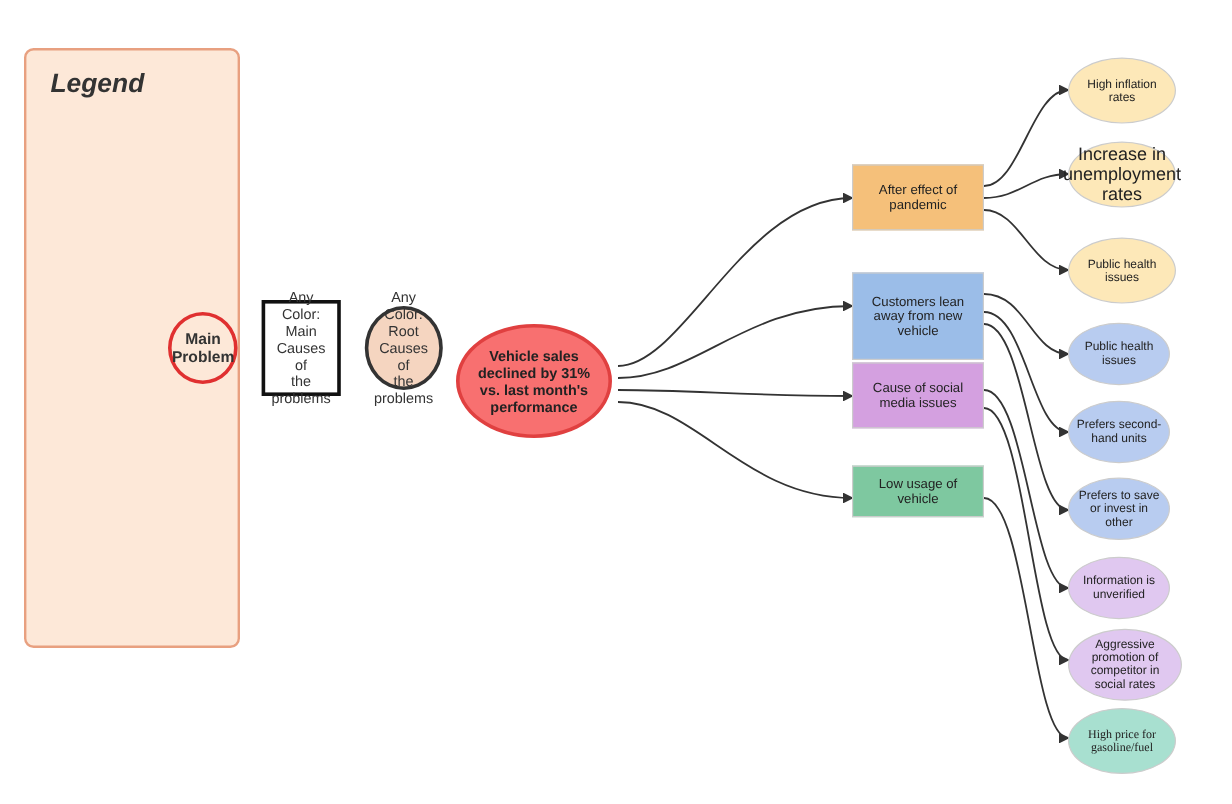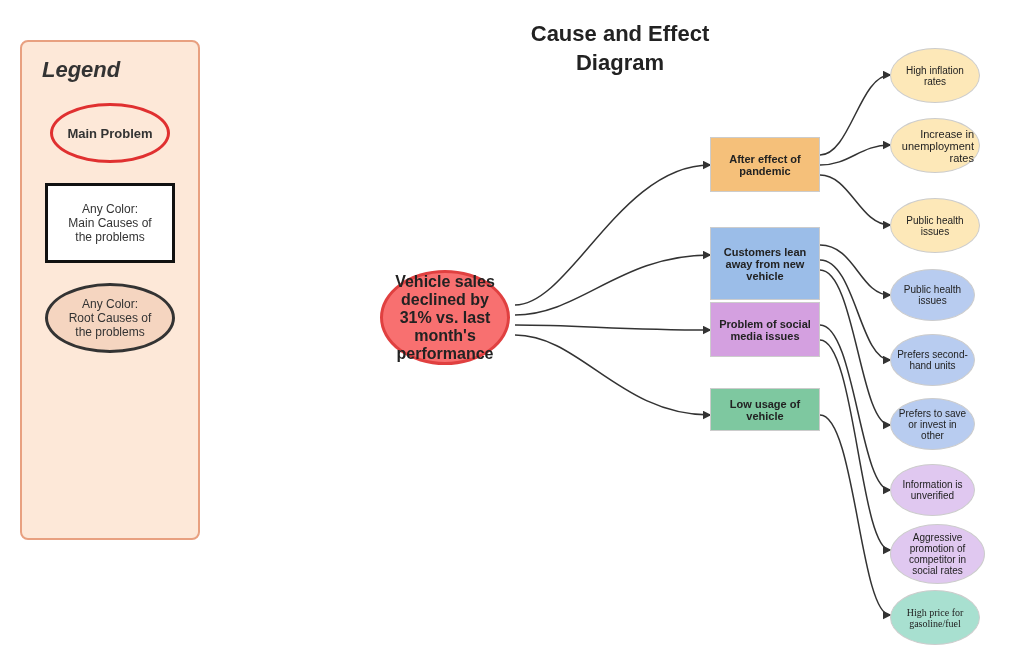--- a/index.html
+++ b/index.html
@@ -15,21 +15,21 @@
     .legend-box {
       position: absolute;
       left: 20px;
       top: 40px;
       width: 180px;
       height: 500px;
       border: 2px solid #e8a080;
       border-radius: 8px;
       background: #fde8d8;
       display: flex;
-      flex-direction: column;
+      flex-direction: row;
       align-items: center;
       padding: 15px 10px;
       gap: 20px;
     }
 
     .legend-title {
       font-size: 22px;
       font-weight: bold;
       font-style: italic;
       color: #333;
@@ -110,36 +110,35 @@
       position: absolute;
       width: 130px;
       height: 95px;
       border-radius: 50%;
       border: 3px solid #e04040;
       background: #f87070;
       display: flex;
       align-items: center;
       justify-content: flex-end;
       text-align: center;
-      font-size: 16px;
+      font-size: 12px;
       font-weight: bold;
       color: #222;
       padding: 8px;
     }
 
     .node-main-cause {
       position: absolute;
       display: flex;
       align-items: center;
       justify-content: center;
       text-align: center;
       font-size: 11px;
       color: #222;
       padding: 6px;
-      font-weight: bold;
     }
 
     .node-cause-orange {
       width: 110px;
       height: 55px;
       background: #f5c07a;
       border: 1.5px solid #ccc;
     }
 
     .node-cause-blue {
@@ -217,24 +216,20 @@
 the problems</span>
   </div>
   <div class="legend-item-oval2">
     <span style="white-space:pre-line">Any Color:
 Root Causes of
 the problems</span>
   </div>
 </div>
 
 <div class="diagram-area">
-  <div class="diagram-title">
-    <span style="white-space:pre-line">Cause and Effect
-Diagram</span>
-  </div>
 
   <svg class="diagram-svg" xmlns="http://www.w3.org/2000/svg">
 
     <path d="M 295,305 C 350,305 400,165 490,165" stroke="#333" stroke-width="1.5" fill="none" marker-end="url(#arrow)"></path>
 
     <path d="M 295,315 C 360,315 400,255 490,255" stroke="#333" stroke-width="1.5" fill="none" marker-end="url(#arrow)"></path>
 
     <path d="M 295,325 C 360,325 400,330 490,330" stroke="#333" stroke-width="1.5" fill="none" marker-end="url(#arrow)"></path>
 
     <path d="M 295,335 C 360,335 400,415 490,415" stroke="#333" stroke-width="1.5" fill="none" marker-end="url(#arrow)"></path>
@@ -265,33 +260,33 @@
 
   <div class="node-main-cause node-cause-orange" style="left:490px; top:137px;">
     <span>After effect of pandemic</span>
   </div>
 
   <div class="node-main-cause node-cause-blue" style="left:490px; top:227px;">
     <span>Customers lean away from new vehicle</span>
   </div>
 
   <div class="node-main-cause node-cause-purple" style="left:490px; top:302px;">
-    <span>Problem of social media issues</span>
+    <span>Cause of social media issues</span>
   </div>
 
   <div class="node-main-cause node-cause-green" style="left:490px; top:388px;">
     <span>Low usage of vehicle</span>
   </div>
 
   <div class="node-root root-orange" style="left:670px; top:48px; border-radius:50%;justify-content:center;">
     <span style="font-size:10px; text-align:center;">High inflation rates</span>
   </div>
 
   <div class="node-root root-orange" style="left:670px; top:118px; border-radius:50%;">
-    <span style="font-size:11px; text-align:right;">Increase in unemployment rates</span>
+    <span style="font-size:15px; text-align:center;">Increase in unemployment rates</span>
   </div>
 
   <div class="node-root root-orange" style="left:670px; top:198px; border-radius:50%;">
     <span style="font-size:10px; text-align:center;">Public health issues</span>
   </div>
 
   <div class="node-root root-blue" style="left:670px; top:269px; border-radius:50%;">
     <span style="font-size:10px; text-align:center;">Public health issues</span>
   </div>
 

